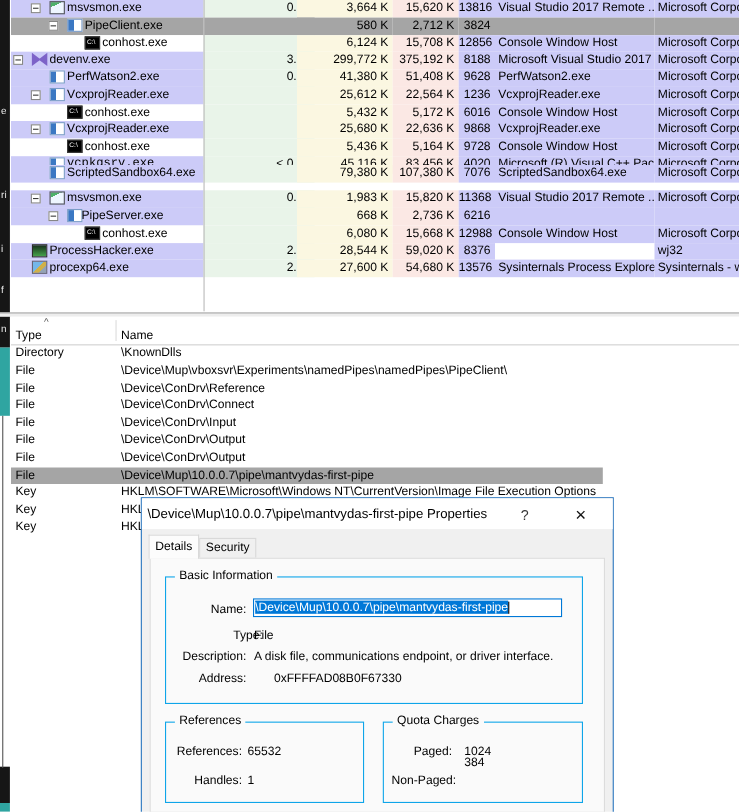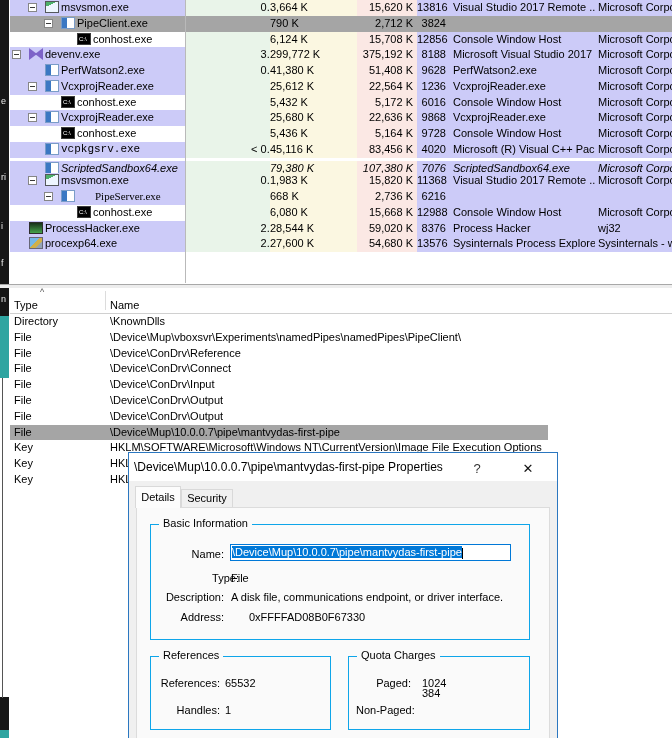--- a/index.html
+++ b/index.html
@@ -10,21 +10,21 @@
   .strip-seg{position:absolute;left:0;width:9px}
   .frag{position:absolute;left:1px;color:#e8e8e8;font-size:9px;line-height:9px}
 
   
   #top-pane{position:absolute;left:10px;top:0;width:662px;height:284px;background:#fff;overflow:hidden}
   #top-grid{position:absolute;left:175px;top:0;width:1px;height:283px;background:#b9b9b9}
   .prow{position:absolute;left:0;width:662px;height:15.75px;white-space:nowrap}
   .pc{position:absolute;top:0;height:100%;box-sizing:border-box;overflow:hidden;line-height:15.75px;font-size:11px}
   .c-name{left:0;width:175px}
   .c-cpu{left:175px;width:101px;background:var(--cpu_col);text-align:right;padding-right:4px}
-  .c-pb{left:260px;width:87px;background:var(--private_col);padding-right:4px}
+  .c-pb{left:260px;width:87px;background:var(--private_col);text-align:right;padding-right:4px}
   .c-ws{left:347px;width:60px;background:var(--ws_col);text-align:right;padding-right:4px}
   .c-pid{left:407px;width:33px;background:var(--lavender);text-align:right;padding-right:4px}
   .c-desc{left:440px;width:145px;background:var(--lavender);padding-left:3px}
   .c-com{left:585px;width:77px;background:var(--lavender);padding-left:3px}
   .prow.sel .pc{background:var(--selected_row)}
   .exp{position:absolute;top:3px;width:9px;height:9px;box-sizing:border-box;border:1px solid #868686;background:#fff}
   .exp::after{content:"";position:absolute;left:1px;right:1px;top:3px;height:1px;background:#3a3a3a}
   .ticon{position:absolute;top:1px;width:14px;height:12px;box-sizing:border-box}
   .i-monitor{border:1px solid #54585c;background:linear-gradient(155deg,#4db06a 0 30%,#eef6ff 30%)}
   .i-app{border:1px solid #7a9cc8;background:linear-gradient(90deg,#3b78c3 0 5px,#fff 5px 14px),#fff}
@@ -108,21 +108,21 @@
           <div class="pc c-desc">Visual Studio 2017 Remote ...</div>
           <div class="pc c-com">Microsoft Corpor</div>
         </div>
         <div class="prow sel" style="top: 15.75px;">
           <div class="pc c-name" style="background: var(--selected_row);">
             <div class="exp" style="left: 34px;"></div>
             <span class="ticon i-app" style="left: 51px;"></span>
             <span class="tname" style="left: 67px;">PipeClient.exe</span>
           </div>
           <div class="pc c-cpu"></div>
-          <div class="pc c-pb">790 K</div>
+          <div class="pc c-pb">580 K</div>
           <div class="pc c-ws">2,712 K</div>
           <div class="pc c-pid">3824</div>
           <div class="pc c-desc"></div>
           <div class="pc c-com"></div>
         </div>
         <div class="prow" style="top: 31.5px;">
           <div class="pc c-name" style="background: rgb(255, 255, 255);">
             <span class="ticon i-console" style="left: 67px;"></span>
             <span class="tname" style="left: 83px;">conhost.exe</span>
           </div>
@@ -213,21 +213,21 @@
             <span class="ticon i-app" style="left: 35px;"></span>
             <span class="tname" style="left: 51px;">vcpkgsrv.exe</span>
           </div>
           <div class="pc c-cpu">&lt; 0.01</div>
           <div class="pc c-pb">45,116 K</div>
           <div class="pc c-ws">83,456 K</div>
           <div class="pc c-pid">4020</div>
           <div class="pc c-desc">Microsoft (R) Visual C++ Pac...</div>
           <div class="pc c-com">Microsoft Corpor</div>
         </div>
-        <div class="prow" style="top: 161px; font-style: italic;">
+        <div class="prow" style="top: 150px;">
           <div class="pc c-name" style="background: var(--lavender);">
             <span class="ticon i-app" style="left: 35px;"></span>
             <span class="tname" style="left: 51px;">ScriptedSandbox64.exe</span>
           </div>
           <div class="pc c-cpu"></div>
           <div class="pc c-pb">79,380 K</div>
           <div class="pc c-ws">107,380 K</div>
           <div class="pc c-pid">7076</div>
           <div class="pc c-desc">ScriptedSandbox64.exe</div>
           <div class="pc c-com">Microsoft Corpor</div>
@@ -242,21 +242,21 @@
           <div class="pc c-pb">1,983 K</div>
           <div class="pc c-ws">15,820 K</div>
           <div class="pc c-pid">11368</div>
           <div class="pc c-desc">Visual Studio 2017 Remote ...</div>
           <div class="pc c-com">Microsoft Corpor</div>
         </div>
         <div class="prow" style="top: 189px;">
           <div class="pc c-name" style="background: var(--lavender);">
             <div class="exp" style="left: 34px;"></div>
             <span class="ticon i-app" style="left: 51px;"></span>
-            <span class="tname" style="left: 85px; font-family: Liberation Serif, serif;">PipeServer.exe</span>
+            <span class="tname" style="left: 64px;">PipeServer.exe</span>
           </div>
           <div class="pc c-cpu"></div>
           <div class="pc c-pb">668 K</div>
           <div class="pc c-ws">2,736 K</div>
           <div class="pc c-pid">6216</div>
           <div class="pc c-desc"></div>
           <div class="pc c-com"></div>
         </div>
         <div class="prow" style="top: 204.75px;">
           <div class="pc c-name" style="background: rgb(255, 255, 255);">
@@ -272,21 +272,20 @@
         </div>
         <div class="prow" style="top: 220.5px;">
           <div class="pc c-name" style="background: var(--lavender);">
             <span class="ticon i-ph" style="left: 19px;"></span>
             <span class="tname" style="left: 35px;">ProcessHacker.exe</span>
           </div>
           <div class="pc c-cpu">2.07</div>
           <div class="pc c-pb">28,544 K</div>
           <div class="pc c-ws">59,020 K</div>
           <div class="pc c-pid">8376</div>
-          <div class="pc c-desc">Process Hacker</div>
           <div class="pc c-com">wj32</div>
         </div>
         <div class="prow" style="top: 236.25px;">
           <div class="pc c-name" style="background: var(--lavender);">
             <span class="ticon i-px" style="left: 19px;"></span>
             <span class="tname" style="left: 35px;">procexp64.exe</span>
           </div>
           <div class="pc c-cpu">2.08</div>
           <div class="pc c-pb">27,600 K</div>
           <div class="pc c-ws">54,680 K</div>

